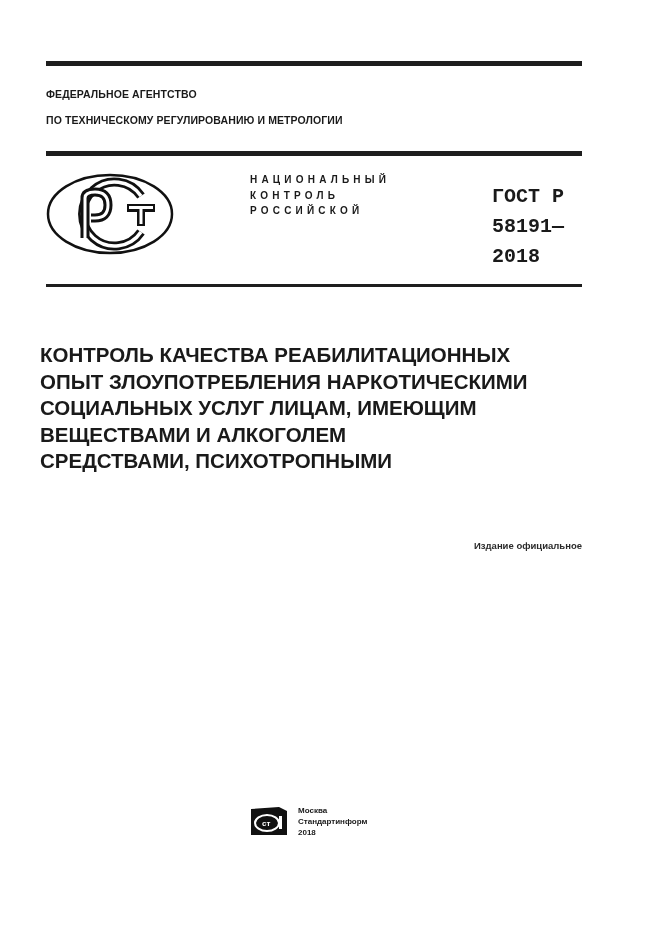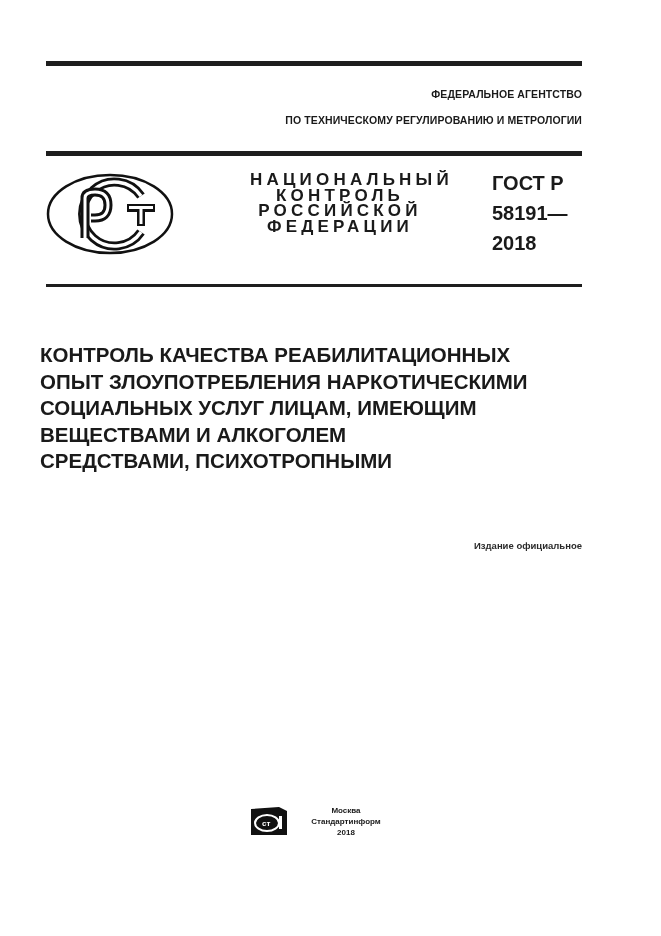--- a/index.html
+++ b/index.html
@@ -6,48 +6,48 @@
     body {
       width: 661px; height: 936px; background: #ffffff;
       position: relative; overflow: hidden;
       font-family: "Liberation Sans", sans-serif; color: #1a1a1a;
     }
     .rule { position: absolute; left: 46px; width: 536px; background: #1e1e1e; }
     .rule-1 { top: 61px; height: 5px; }
     .rule-2 { top: 151px; height: 5px; }
     .rule-3 { top: 284px; height: 3px; }
     .agency {
-      position: absolute; left: 46px; width: 536px; text-align: right;
+      position: absolute; left: 46px; width: 536px; text-align: left;
       font-weight: bold; font-size: 10.5px; letter-spacing: 0.1px;
     }
     .agency-1 { top: 88px; }
     .agency-2 { top: 114px; }
     .logo { position: absolute; left: 45px; top: 172px; width: 130px; height: 84px; }
     .national {
       position: absolute; left: 250px; width: 180px; top: 172px;
-      text-align: center; font-weight: bold; font-size: 17px;
+      text-align: left; font-weight: bold; font-size: 10px;
       letter-spacing: 4.2px; line-height: 15.5px;
     }
     .gost {
-      position: absolute; left: 492px; top: 168px;
-      font-weight: bold; font-size: 20px; line-height: 30px;
+      position: absolute; left: 492px; top: 182px;
+      font-weight: bold; font-size: 20px; line-height: 30px; font-family: Liberation Mono, monospace;
     }
     .title {
       position: absolute; left: 40px; width: 580px; top: 342px;
       font-weight: bold; font-size: 20.5px;
       line-height: 26.5px; text-transform: uppercase;
     }
     .edition {
       position: absolute; left: 46px; width: 536px; top: 540px;
       text-align: right; font-size: 9.5px; font-weight: bold; color: #2a2a2a;
     }
     .publisher-logo { position: absolute; left: 249px; top: 805px; width: 40px; height: 32px; }
     .imprint {
       position: absolute; left: 298px; width: 96px; top: 805px;
-      text-align: center; font-weight: bold; font-size: 8px; line-height: 11px;
+      font-weight: bold; font-size: 8px; line-height: 11px;
     }
   </style>
 </head>
 <body>
 
 <div class="rule rule-1"></div>
 <div class="agency agency-1">ФЕДЕРАЛЬНОЕ  АГЕНТСТВО</div>
 <div class="agency agency-2">ПО ТЕХНИЧЕСКОМУ РЕГУЛИРОВАНИЮ  И МЕТРОЛОГИИ</div>
 <div class="rule rule-2"></div>
 
@@ -62,21 +62,20 @@
     <rect x="92" y="32" width="8" height="22" fill="#111"></rect>
     <rect x="84" y="34" width="24" height="3" fill="#fff"></rect>
     <rect x="94.5" y="34" width="3" height="18" fill="#fff"></rect>
   </svg>
 </div>
 
 <div class="national">
   <div>НАЦИОНАЛЬНЫЙ</div>
   <div>КОНТРОЛЬ</div>
   <div>РОССИЙСКОЙ</div>
-  <div>ФЕДЕРАЦИИ</div>
 </div>
 
 <div class="gost">
   <div>ГОСТ Р</div>
   <div>58191—</div>
   <div>2018</div>
 </div>
 
 <div class="rule rule-3"></div>
 

